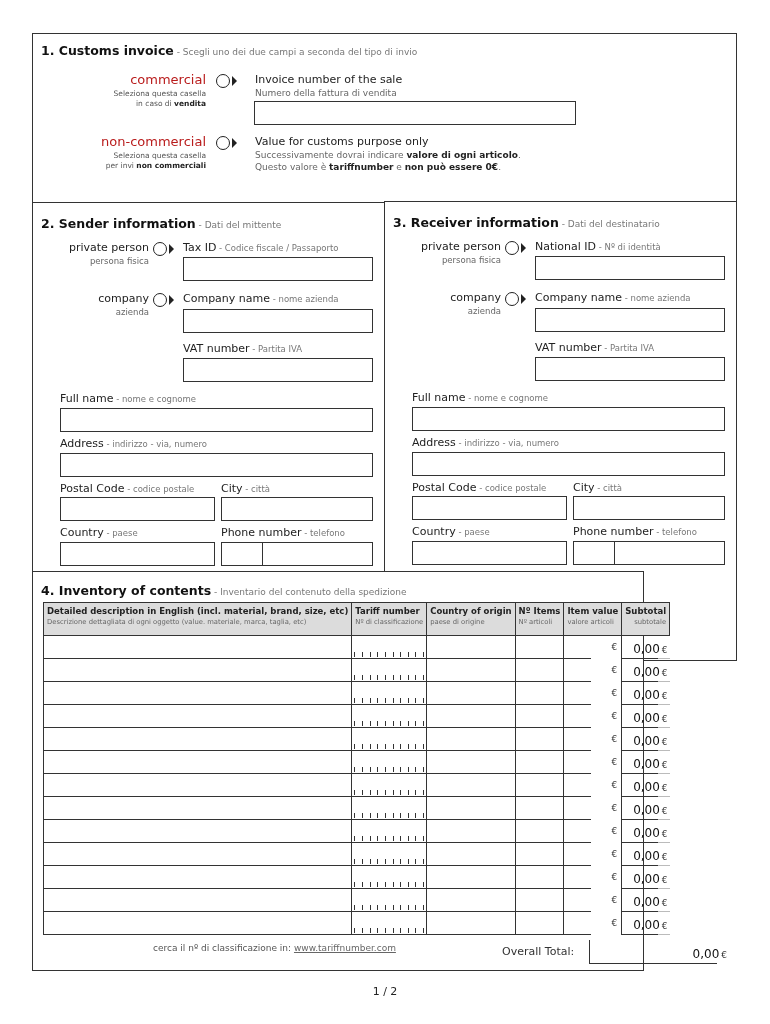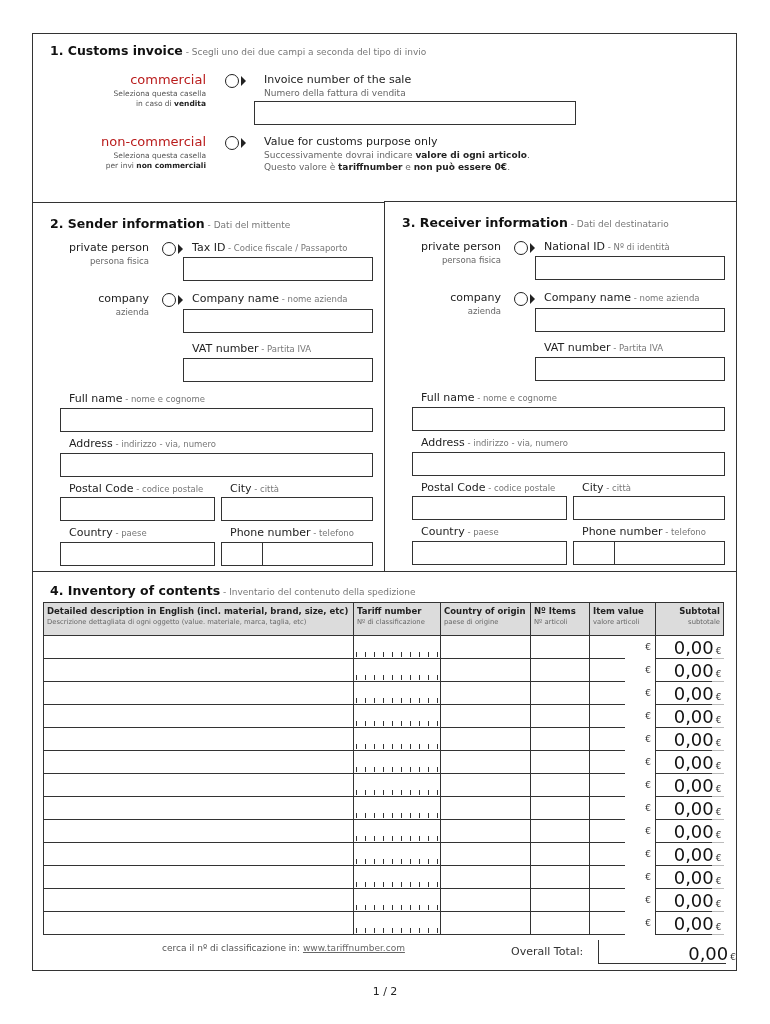--- a/index.html
+++ b/index.html
@@ -4,23 +4,23 @@
 <style>
   * { box-sizing: border-box; margin: 0; padding: 0; }
   html, body { width: 770px; height: 1024px; background: #ffffff; overflow: hidden; }
   body { font-family: "DejaVu Sans", sans-serif; color: #222; position: relative; }
 
   .page { position: absolute; left: 32px; top: 33px; width: 705px; height: 938px; }
   .section { position: absolute; border: 1.5px solid #333; background: #fff; }
   #s1 { left: 0; top: 0; width: 705px; height: 170px; }
   #s2 { left: 0; top: 169px; width: 353px; height: 370px; }
   #s3 { left: 352px; top: 168px; width: 353px; height: 460px; }
-  #s4 { left: 0; top: 538px; width: 705px; height: 400px; }
-
-  .abs { position: absolute; white-space: nowrap; margin-left: 9px; }
+  #s4 { left: 0; top: 538px; width: 612px; height: 400px; }
+
+  .abs { position: absolute; white-space: nowrap; }
   .sec-title { font-size: 12.5px; font-weight: bold; color: #111; }
   .sec-title .sub { font-size: 9px; font-weight: normal; color: #777; }
 
   .big-label { font-size: 13px; color: #b91c1c; text-align: right; }
   .small-note { font-size: 7.5px; color: #555; text-align: right; line-height: 10px; }
   .small-note b { color: #222; }
 
   .radio-wrap { display: flex; align-items: center; }
   .radio { width: 14px; height: 14px; border: 1.3px solid #222; border-radius: 50%; background: #fff; display: inline-block; }
   .tri { width: 0; height: 0; border-top: 5px solid transparent; border-bottom: 5px solid transparent; border-left: 5px solid #222; display: inline-block; margin-left: 2px; }
@@ -38,21 +38,21 @@
   .inv-table th { background: #dcdcdc; border: 1.2px solid #333; text-align: left; vertical-align: top; padding: 3px 3px; height: 33px; }
   .inv-table th .h1 { font-size: 8.5px; font-weight: bold; color: #222; display: block; white-space: nowrap; }
   .inv-table th .h2 { font-size: 6.8px; font-weight: normal; color: #666; display: block; white-space: nowrap; margin-top: 2px; }
   .inv-table th.right { text-align: right; }
   .inv-table td { height: 23px; border-left: 1.2px solid #333; border-right: 1.2px solid #333; border-bottom: 1.2px solid #333; padding: 0; position: relative; }
   .inv-table td.euro-cell { text-align: right; font-size: 9px; color: #333; padding-right: 4px; border-bottom: none; }
   .inv-table td.euro-cell .uline { position: absolute; left: 0; right: 30px; bottom: 0; border-bottom: 1.2px solid #333; }
   .inv-table td.sub-cell { border-right: none; border-bottom: none; text-align: right; padding-right: 2px; white-space: nowrap; }
   .inv-table td.sub-cell .uline { position: absolute; left: 0; right: 12px; bottom: 0; border-bottom: 1.2px solid #333; }
   .inv-table td.sub-cell .uline2 { position: absolute; right: 0; width: 12px; bottom: 0; border-bottom: 1px solid #bbb; }
-  .sub-val { font-size: 18px; color: #111; text-align: center; }
+  .sub-val { font-size: 12px; color: #111; text-align: center; }
   .sub-eur { font-size: 9px; color: #333; margin-left: 2px; }
   .ticks { position: absolute; left: 2px; right: 2px; bottom: 1px; height: 5px; display: flex; justify-content: space-between; }
   .ticks span { width: 1px; height: 5px; background: #333; display: block; }
 
   .footer-note { font-size: 9px; color: #555; }
   .footer-note a { color: #666; text-decoration: underline; }
   .overall-label { font-size: 11px; color: #333; }
   .page-num { position: absolute; left: 0; width: 770px; top: 985px; text-align: center; font-size: 11px; color: #222; }
 </style>
 </head>

